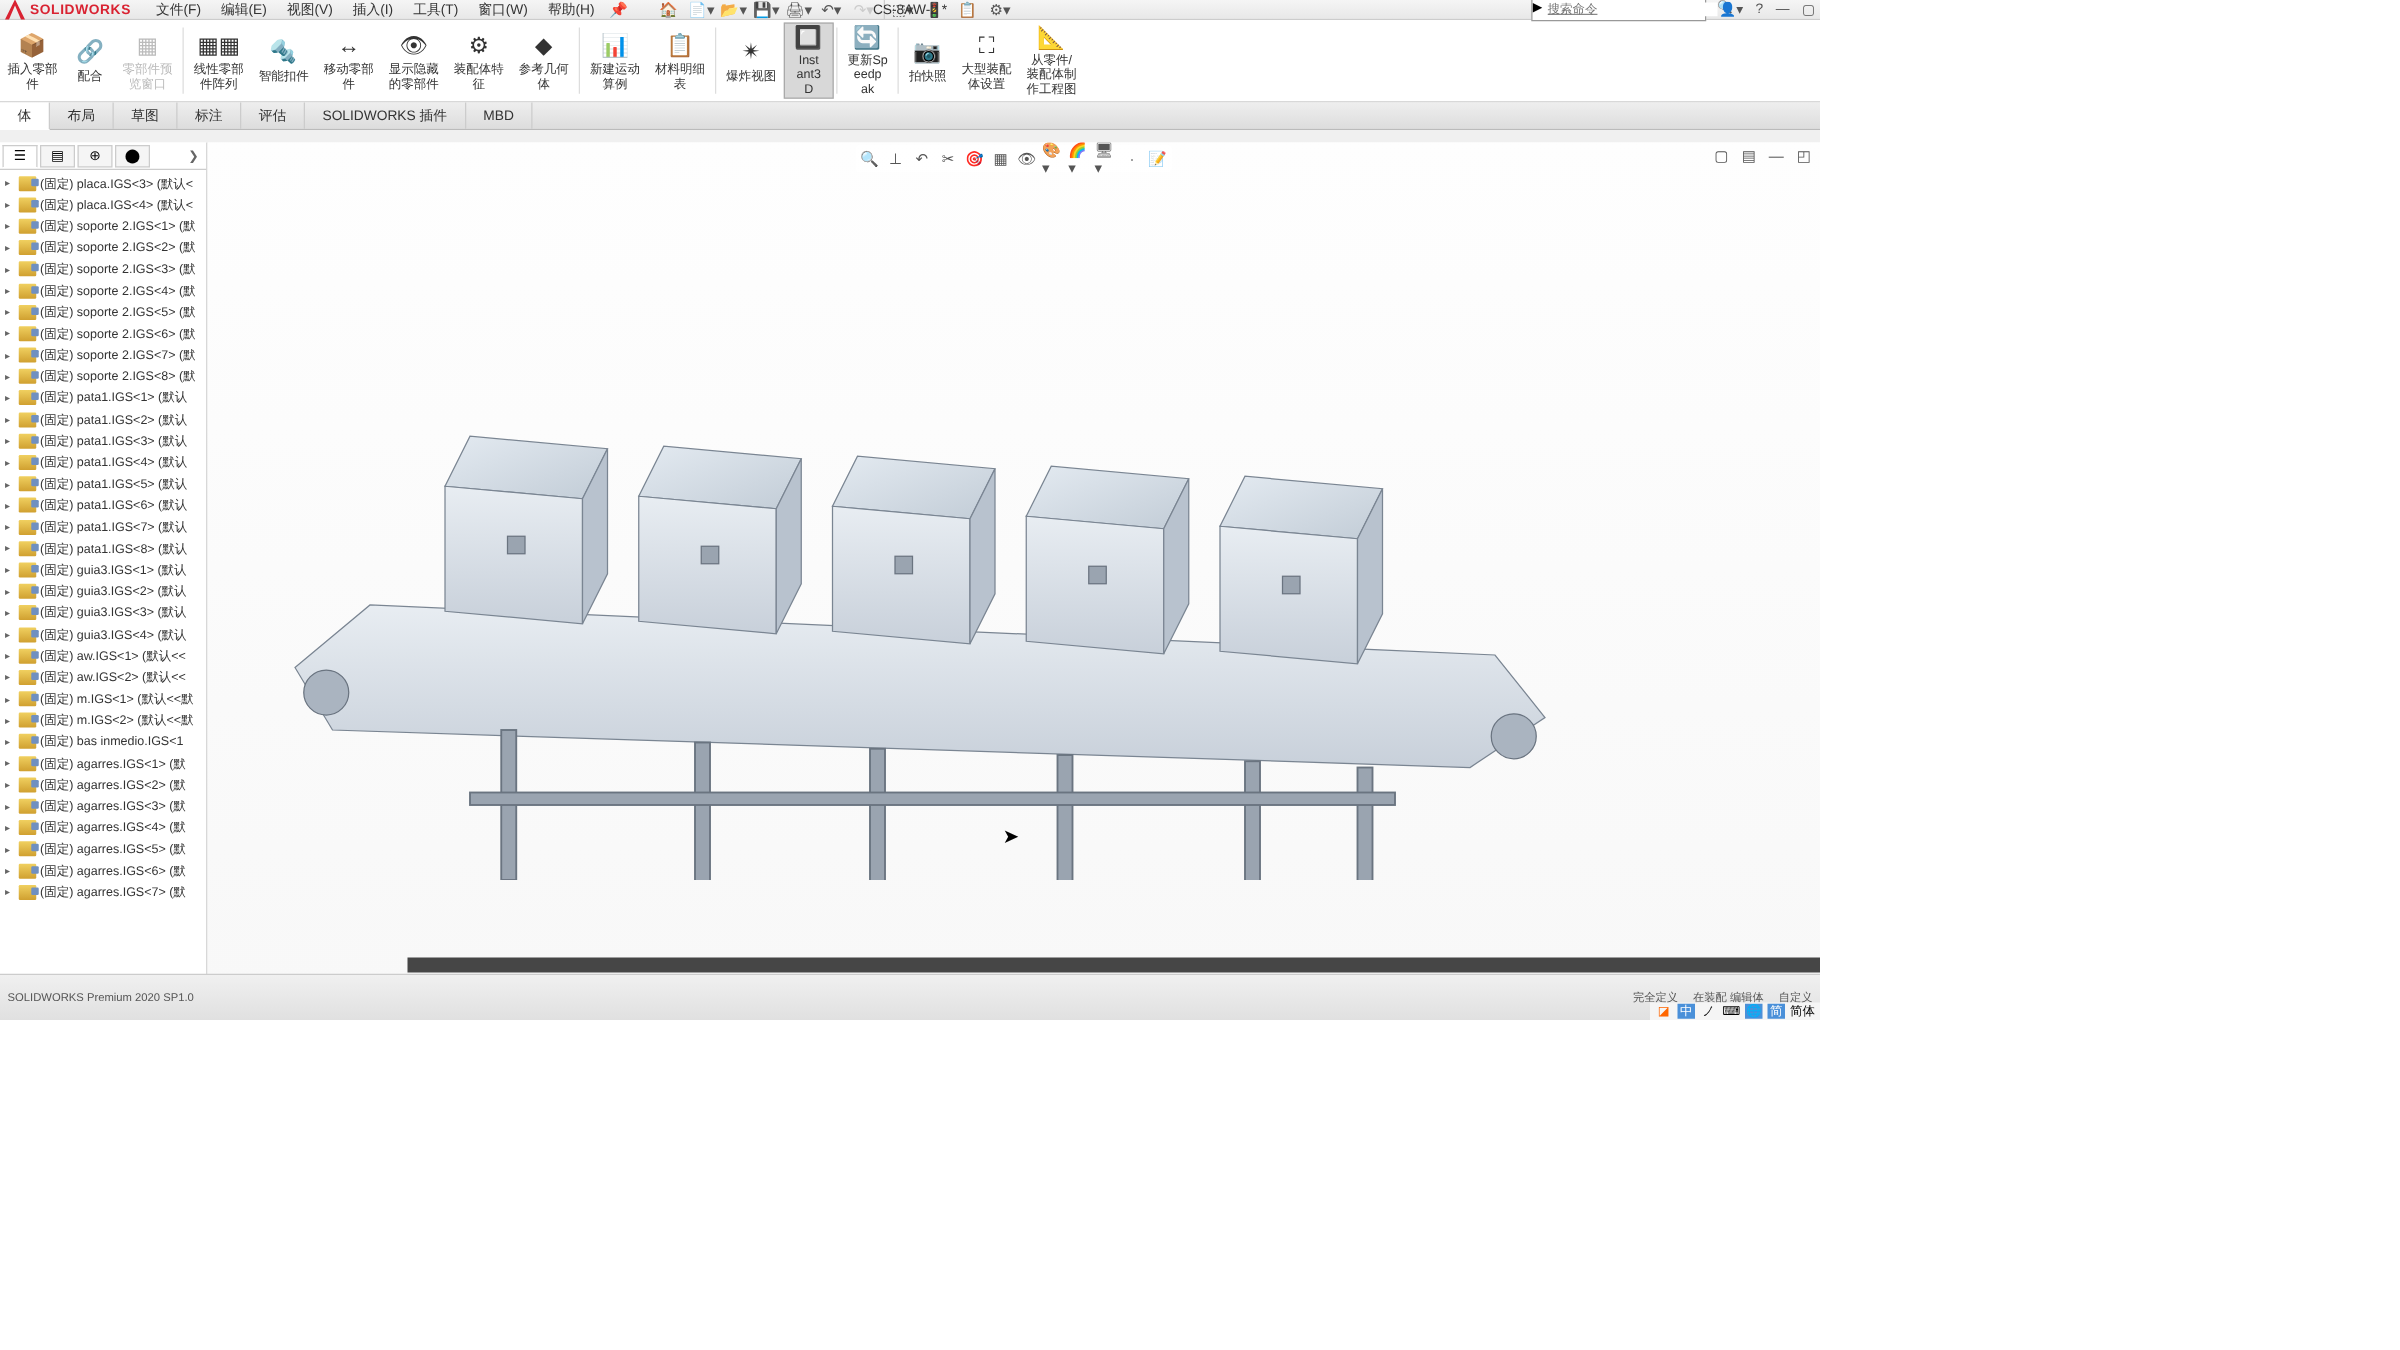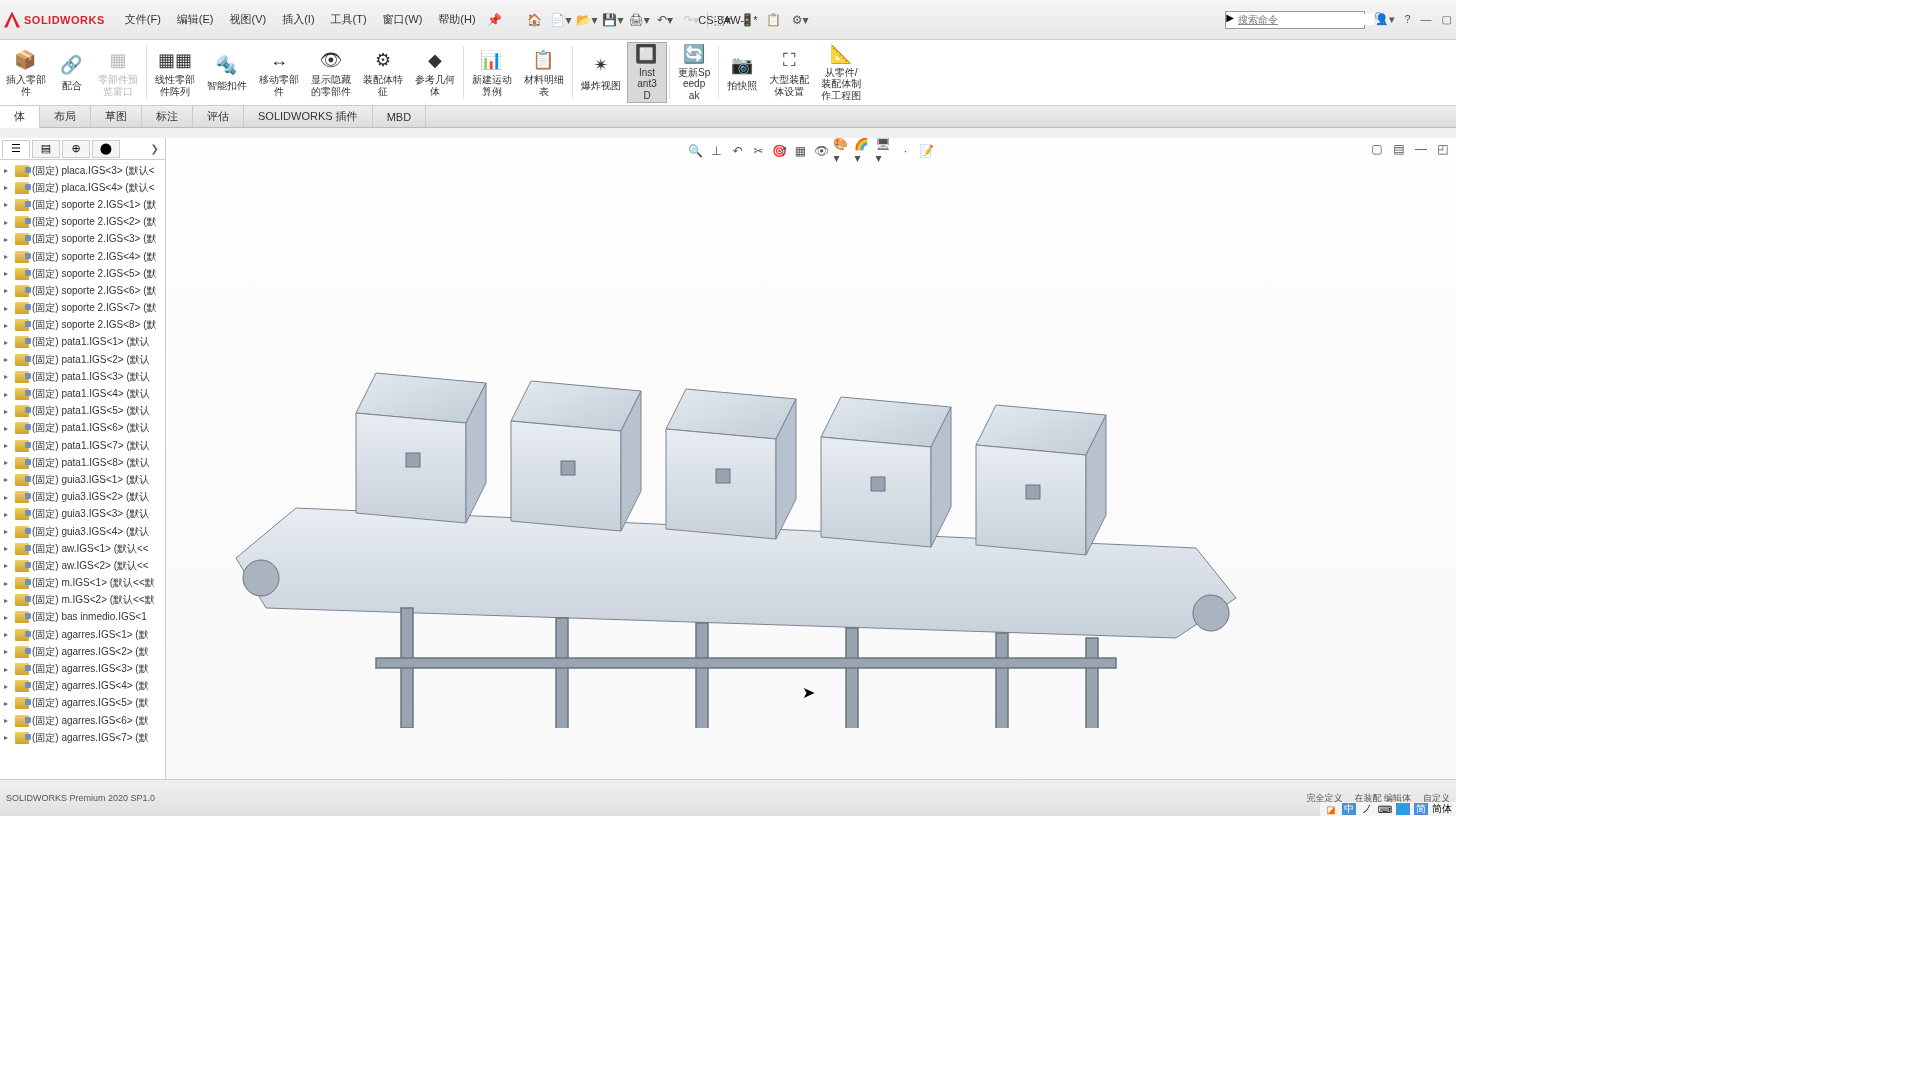--- a/index.html
+++ b/index.html
@@ -1,19 +1,19 @@
 <!DOCTYPE html>
 <html><head>
 <meta charset="utf-8">
 <style>
 * { margin: 0; padding: 0; box-sizing: border-box; font-family: "Microsoft YaHei", Arial, sans-serif; }
 body { background: #fff; width: 1456px; height: 816px; overflow: hidden; position: relative; }
 
 
-.menubar { height: 40px; background: linear-gradient(#f5f5f5,#e8e8e8); border-bottom: 1px solid #ccc; display: flex; align-items: center; padding: 0 4px; font-size: 11px; }
+.menubar { height: 16px; background: linear-gradient(#f5f5f5,#e8e8e8); border-bottom: 1px solid #ccc; display: flex; align-items: center; padding: 0 4px; font-size: 11px; }
 .logo { display: flex; align-items: center; color: #d92231; font-weight: bold; font-size: 11px; letter-spacing: 0.5px; margin-right: 12px; }
 .logo-icon { width: 16px; height: 16px; background: #d92231; margin-right: 4px; clip-path: polygon(0 100%, 50% 0, 100% 100%, 80% 100%, 50% 30%, 20% 100%); }
 .menu-item { padding: 0 8px; cursor: pointer; color: #333; }
 .pin-icon { margin-left: 4px; color: #666; font-size: 12px; }
 .toolbar-icons { display: flex; align-items: center; margin-left: 20px; gap: 0; }
 .tb-btn { width: 26px; height: 20px; display: flex; align-items: center; justify-content: center; font-size: 12px; cursor: pointer; border-right: 1px solid transparent; color: #555; }
 .tb-sep { width: 1px; height: 16px; background: #ccc; margin: 0 2px; }
 .doc-title { position: absolute; left: 50%; transform: translateX(-50%); font-size: 11px; color: #333; }
 .search-box { margin-left: auto; display: flex; align-items: center; border: 1px solid #999; background: #fff; height: 18px; width: 140px; }
 .search-box input { border: none; outline: none; font-size: 10px; padding: 0 4px; flex: 1; color: #888; text-decoration: underline; }

